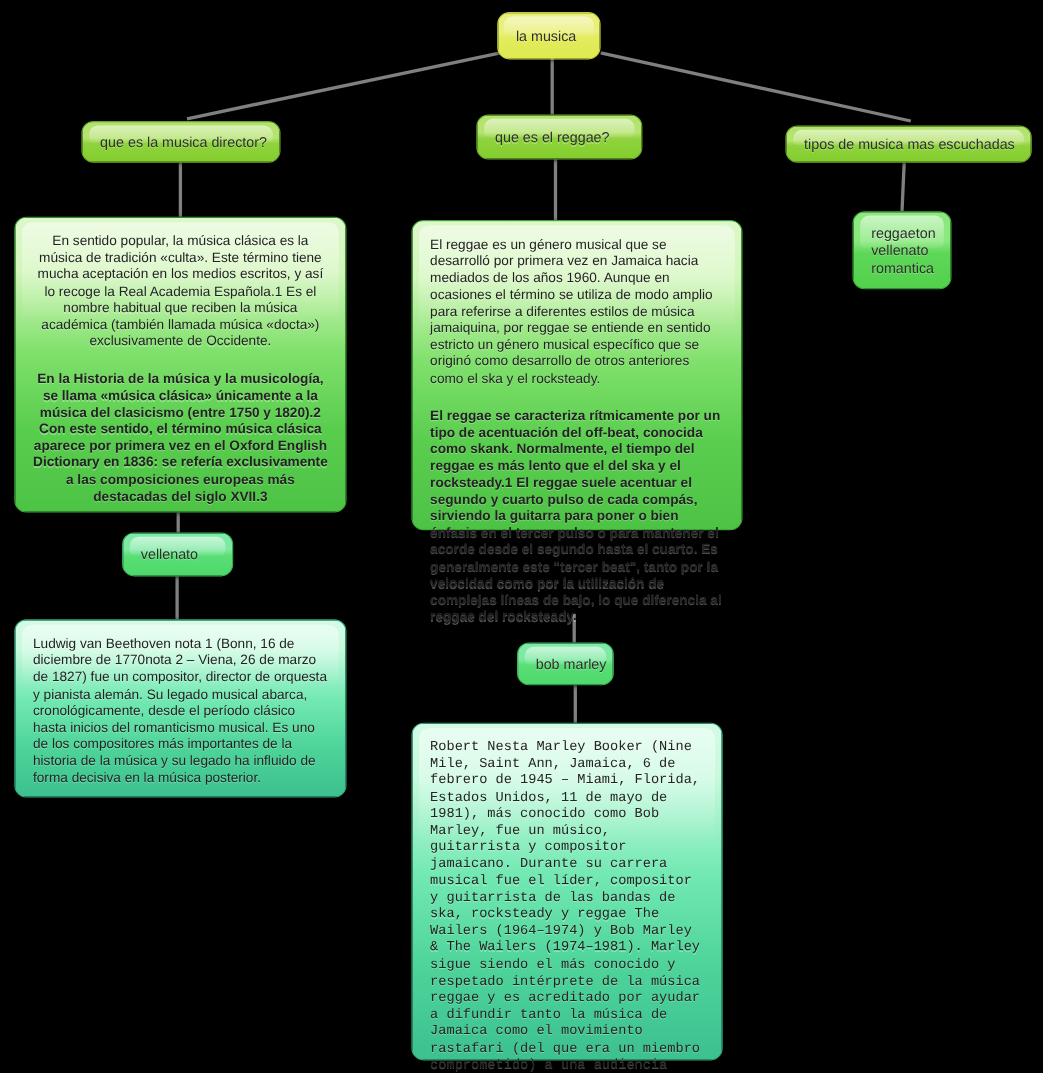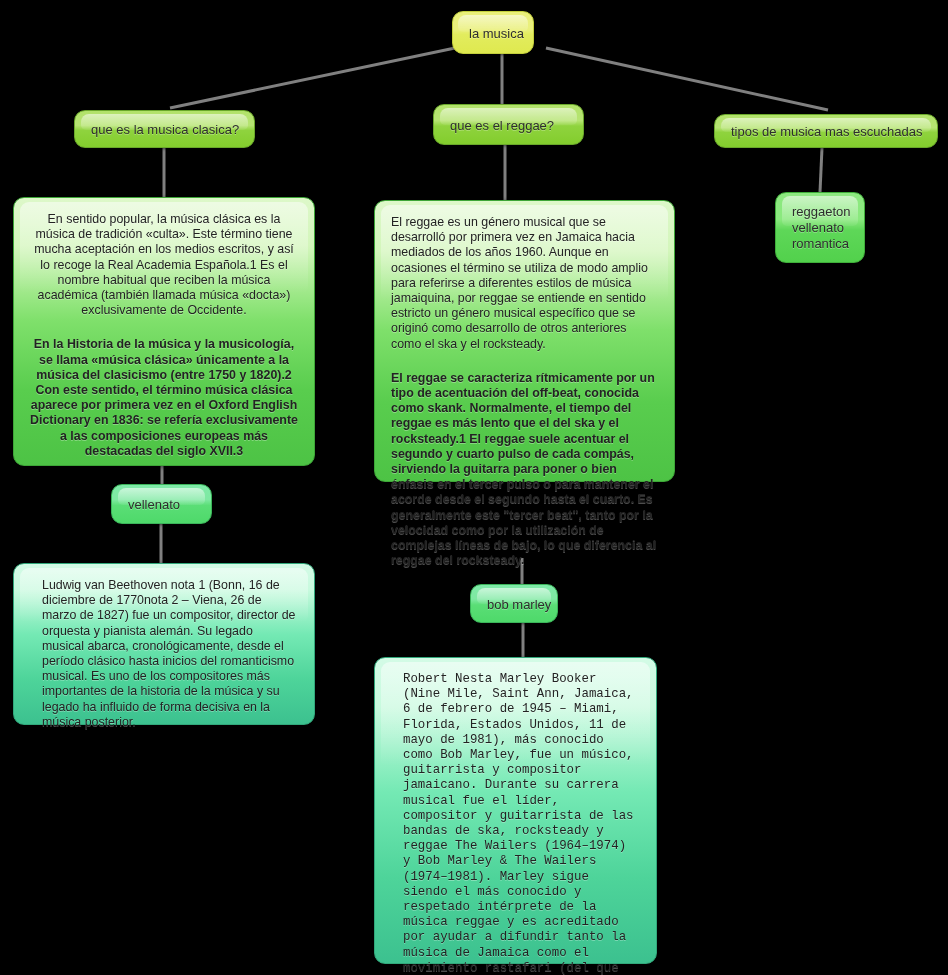--- a/index.html
+++ b/index.html
@@ -101,21 +101,20 @@
   .node.box-green {
     background: linear-gradient(to bottom, #ddf8c9 0%, #d3f6bb 18%, #7fe06b 46%, #59cd4e 72%, #4dc345 100%);
     border: 1px solid #3da637;
     box-shadow: 0 1px 4px rgba(0,0,0,0.55);
   }
   
   .node.box-teal {
     background: linear-gradient(to bottom, #d3fbe6 0%, #c8fade 16%, #74e9b4 44%, #4ed49a 72%, #3cc18f 100%);
     border: 1px solid #31a87b;
     box-shadow: 0 1px 4px rgba(0,0,0,0.55);
-    padding-left: 12px;
   }
   .node.box-green .gloss, .node.box-teal .gloss {
     position: absolute;
     left: 6px; right: 6px; top: 4px;
     height: 34%;
     border-radius: 9px 9px 6px 6px;
     background: linear-gradient(to bottom, rgba(255,255,255,0.50), rgba(255,255,255,0.0));
     pointer-events: none;
   }
 
@@ -181,28 +180,28 @@
 
     <line x1="162" y1="466" x2="162" y2="484" stroke="#808080" stroke-width="3"></line>
 
     <line x1="161" y1="524" x2="161" y2="563" stroke="#808080" stroke-width="3"></line>
 
     <line x1="522" y1="558" x2="522" y2="584" stroke="#808080" stroke-width="3"></line>
 
     <line x1="523" y1="623" x2="523" y2="657" stroke="#808080" stroke-width="3"></line>
   </svg>
 
-  <div class="node root" style="left:452px; top:11px; width:82px; height:43px;">
+  <div class="node root" style="left:452px; top:11px; width:94px; height:43px;">
     <span class="gloss"></span>
     <span class="node-label node-center">la musica</span>
   </div>
 
   <div class="node pill" style="left:74px; top:110px; width:181px; height:38px;">
     <span class="gloss"></span>
-    <span class="node-label node-center">que es la musica clasica?</span>
+    <span class="node-label node-center">que es la musica director?</span>
   </div>
 
   <div class="node pill" style="left:433px; top:104px; width:151px; height:41px;">
     <span class="gloss"></span>
     <span class="node-label node-center">que es el reggae?</span>
   </div>
 
   <div class="node green-sm" style="left:775px; top:192px; width:90px; height:71px;">
     <span class="gloss"></span>
     <span class="node-label node-center multiline">reggaeton

